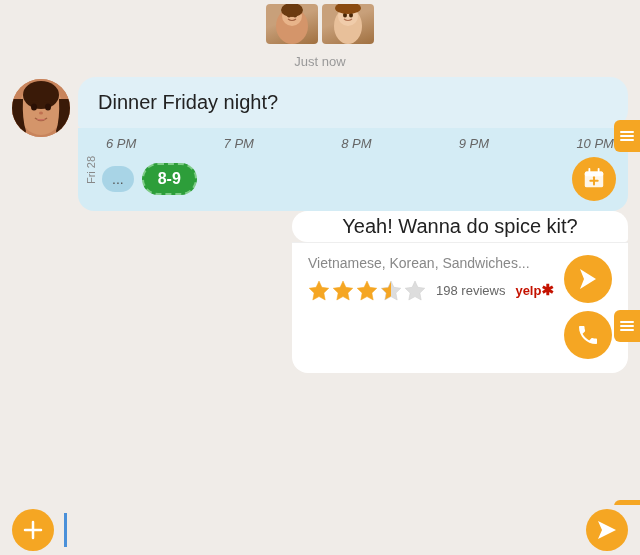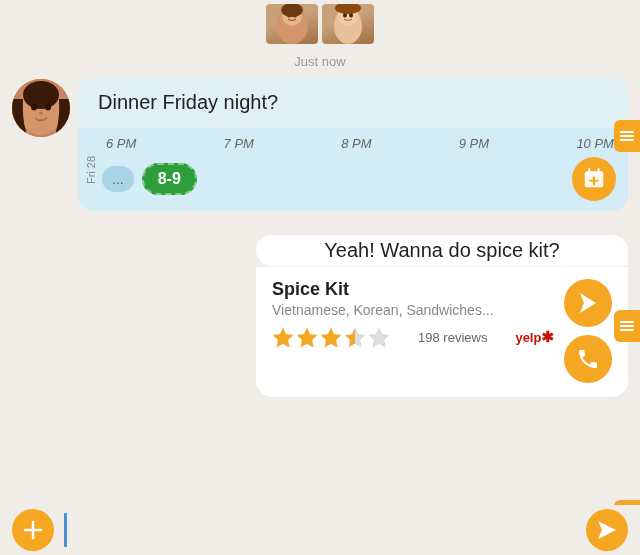--- a/index.html
+++ b/index.html
@@ -43,21 +43,21 @@
 
     
     .messages {
       padding: 0 12px;
     }
 
     
     .message-row {
       display: flex;
       align-items: flex-start;
-      margin-bottom: 24px;
+      margin-bottom: 0;
     }
 
     .bubble-outer {
       flex: 1;
     }
 
     .bubble-text {
       background: #e0f0f7;
       border-radius: 18px;
       padding: 14px 20px;
@@ -177,21 +177,21 @@
       margin-bottom: 2px;
     }
     .card-subtitle {
       font-size: 14px;
       color: #888;
       margin-bottom: 8px;
     }
     .card-bottom {
       display: flex;
       align-items: center;
-      gap: 24px;
+      gap: 6px;
     }
     .stars {
       display: flex;
       gap: 2px;
     }
     .star {
       width: 22px;
       height: 22px;
       display: inline-block;
     }
@@ -420,21 +420,20 @@
   <div class="message-right">
     <div class="bubble-right-outer">
 
       <div class="bubble-right-text">
         <span>Yeah! Wanna do spice kit?</span>
       </div>
 
       <div class="card-section">
         <div class="card-row">
           <div style="flex:1;">
-            <div class="card-title">Spice Kit</div>
             <div class="card-subtitle">Vietnamese, Korean, Sandwiches...</div>
             <div class="card-bottom">
               <div class="stars">
 
                 <svg class="star" viewBox="0 0 22 22">
                   <polygon points="11,2 13.9,8.3 20.8,9.2 15.9,14 17.2,21 11,17.6 4.8,21 6.1,14 1.2,9.2 8.1,8.3" fill="#f5a623" stroke="#f5a623" stroke-width="0.5"></polygon>
                 </svg>
 
                 <svg class="star" viewBox="0 0 22 22">
                   <polygon points="11,2 13.9,8.3 20.8,9.2 15.9,14 17.2,21 11,17.6 4.8,21 6.1,14 1.2,9.2 8.1,8.3" fill="#f5a623" stroke="#f5a623" stroke-width="0.5"></polygon>

